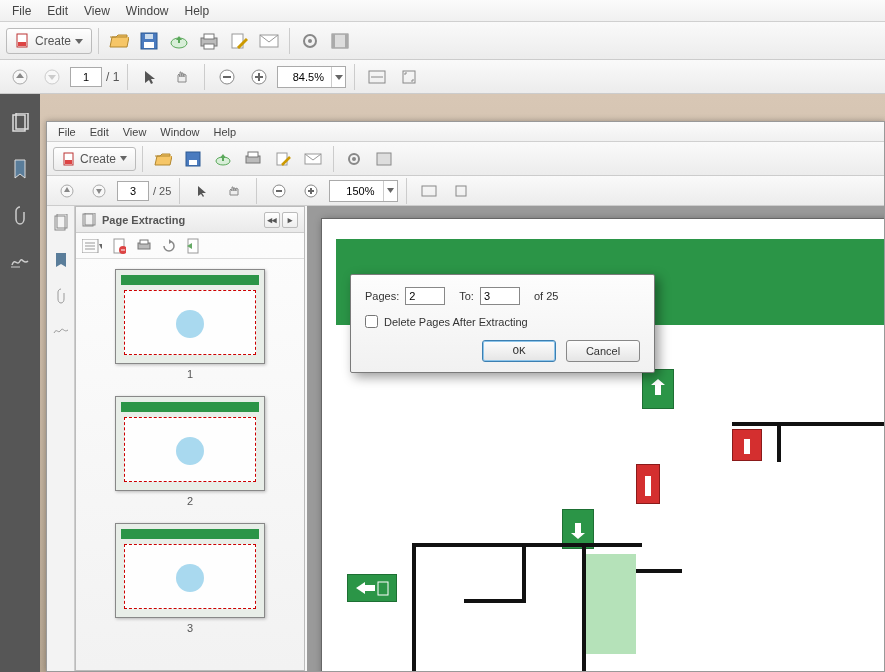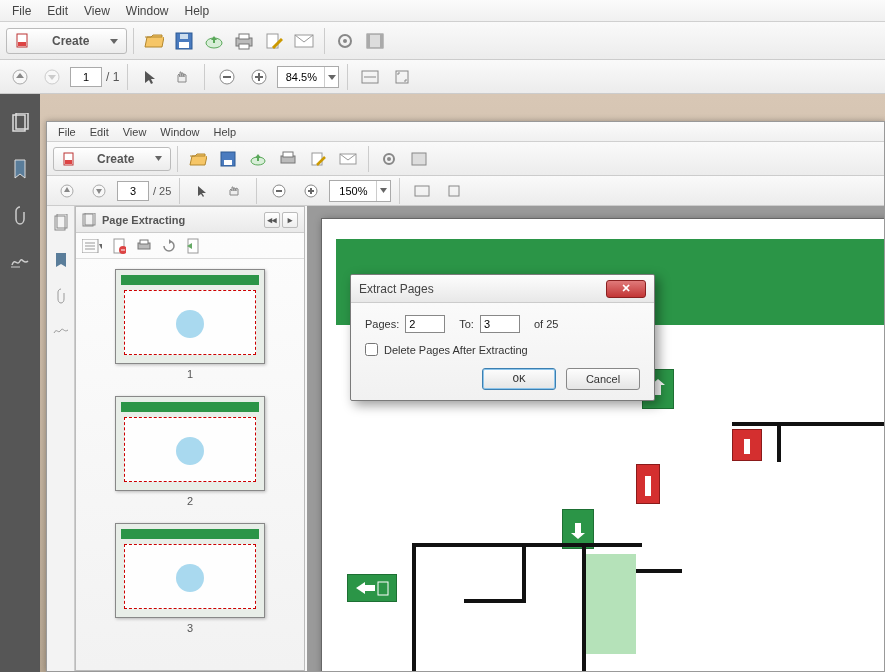--- a/index.html
+++ b/index.html
@@ -6,25 +6,25 @@
 body { background: #fff; width: 885px; height: 672px; overflow: hidden; position: relative; }
 
 
 .menu-bar { height: 22px; background: linear-gradient(#fbfbfb,#f0f0f0); border-bottom: 1px solid #d0d0d0; display: flex; align-items: center; padding: 0 4px; font-size: 12px; color: #444; }
 .menu-bar span { padding: 2px 8px; cursor: default; }
 
 .toolbar { height: 38px; background: linear-gradient(#fafafa,#ececec); border-bottom: 1px solid #ccc; display: flex; align-items: center; padding: 0 6px; gap: 2px; }
 .tb-btn { width: 28px; height: 28px; display: flex; align-items: center; justify-content: center; border-radius: 2px; }
 .tb-sep { width: 1px; height: 26px; background: #ccc; margin: 0 4px; }
 
-.create-btn { display:flex; align-items:center; gap:21px; padding:4px 8px; border:1px solid #bbb; border-radius:3px; background:linear-gradient(#fff,#ececec); font-size:12px; font-weight:bold; color:#555; }
+.create-btn { display:flex; align-items:center; gap:4px; padding:4px 8px; border:1px solid #bbb; border-radius:3px; background:linear-gradient(#fff,#ececec); font-size:12px; font-weight:normal; color:#555; }
 
 .nav-toolbar { height: 34px; background: linear-gradient(#fafafa,#ececec); border-bottom: 1px solid #ccc; display: flex; align-items: center; padding: 0 6px; gap: 4px; font-size:12px; color:#555;}
 .page-input { width: 32px; height:20px; text-align:center; border:1px solid #aaa; font-size:11px; }
-.zoom-box { display:flex; align-items:center; border:1px solid #aaa; height:22px; background:#fff; }
+.zoom-box { display:flex; align-items:center; border:1px solid #aaa; height:22px; background:#fff;padding-left:7px; }
 .zoom-box input { border:none; width:46px; text-align:center; font-size:11px; outline:none; }
 .zoom-box .dd { width:14px; display:flex; align-items:center; justify-content:center; border-left:1px solid #ccc; height:100%;}
 
 
 .left-rail { position:absolute; top:94px; left:0; width:40px; bottom:0; background:#565656; display:flex; flex-direction:column; align-items:center; padding-top:18px; gap:24px; }
 .left-rail .rail-ic { width:22px; height:22px; display:flex; align-items:center; justify-content:center; }
 
 
 .content-area { position:absolute; top:94px; left:40px; right:0; bottom:0; background: linear-gradient(#d8c7b5, #b6a692); padding-top:10px; }
 .inner-window { position:absolute; top:27px; left:6px; right:0; bottom:0; background:#f7f7f7; border:1px solid #999; box-shadow: 0 0 6px rgba(0,0,0,.3); }
@@ -536,25 +536,20 @@
         <div class="wall" style="top:350px; left:260px; width:100px; height:4px;"></div>
 
         <div style="position:absolute; top:335px; left:264px; width:50px; height:100px; background:#b5e2b9;"></div>
       </div>
     </div>
 
   </div>
 </div>
 
 <div class="dialog">
-  <div class="dialog-title">
-    <span>Extract Pages</span>
-    <div class="spacer"></div>
-    <div class="dialog-close">✕</div>
-  </div>
   <div class="dialog-body">
     <div class="dlg-row">
       <span>Pages:</span>
       <input type="text" value="2" style="">
       <span style="margin-left:8px">To:</span>
       <input type="text" value="3" style="">
       <span style="margin-left:8px">of 25</span>
     </div>
     <div class="dlg-check-row">
       <input type="checkbox" style="">

